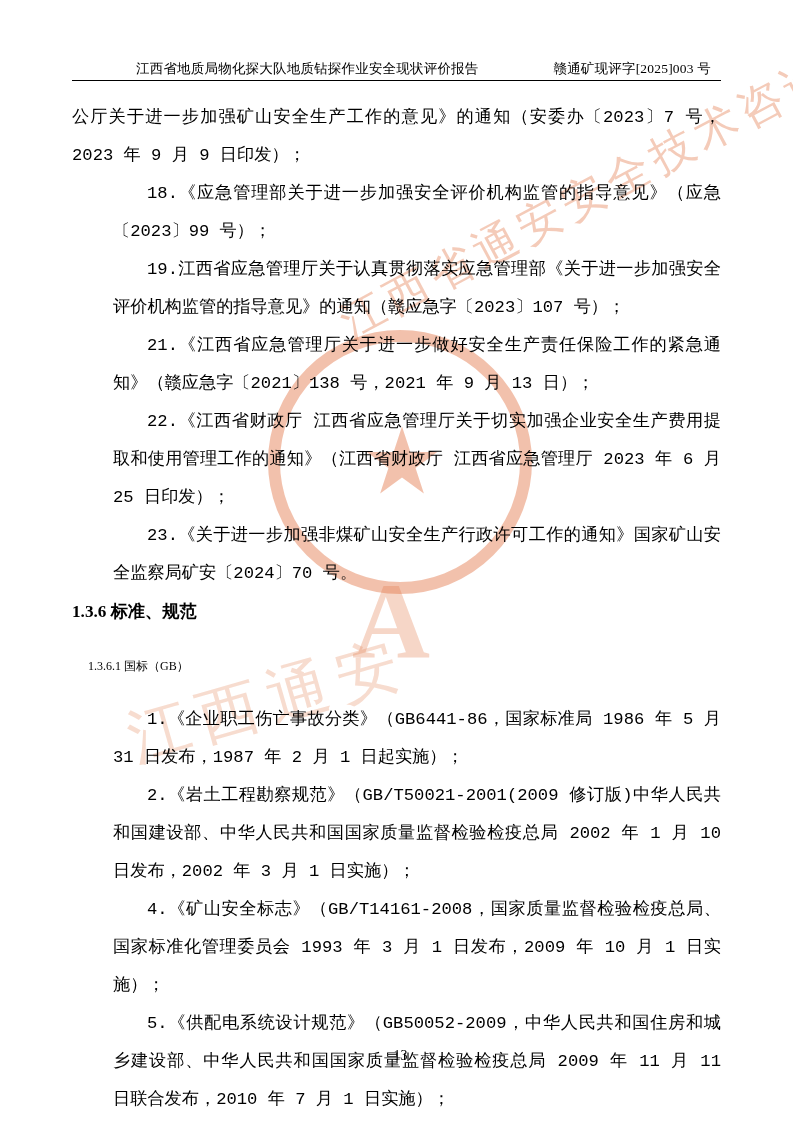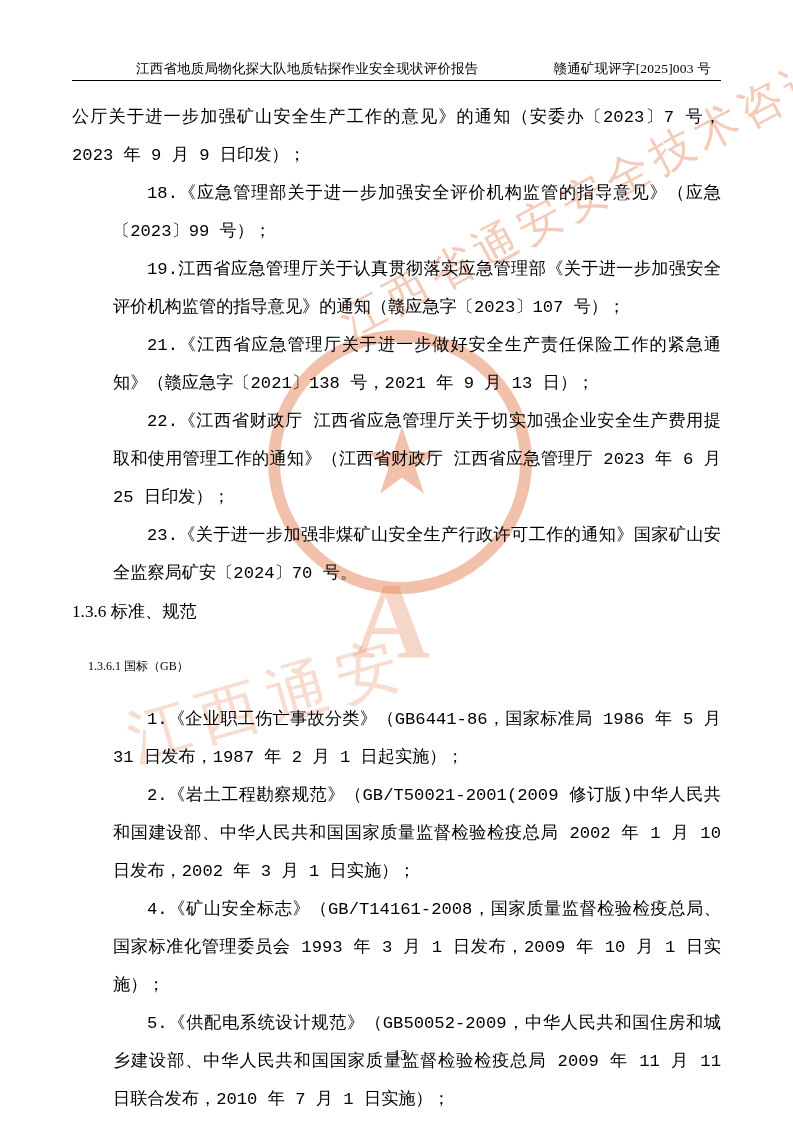--- a/index.html
+++ b/index.html
@@ -53,21 +53,21 @@
     margin: 0;
     white-space: normal;
     font-family: Liberation Mono, monospace;
   }
   .indent {
     text-indent: 34px;
     margin-left: 41px;
   }
   .heading {
     margin: 0;
-    font-weight: normal;
+    font-weight: bold;
     font-size: 17.2px;
     line-height: 38px;
   }
   .sub {
     margin: 16px;
     font-size: 12px;
     line-height: 38px;
   }
   
   .page-number {

